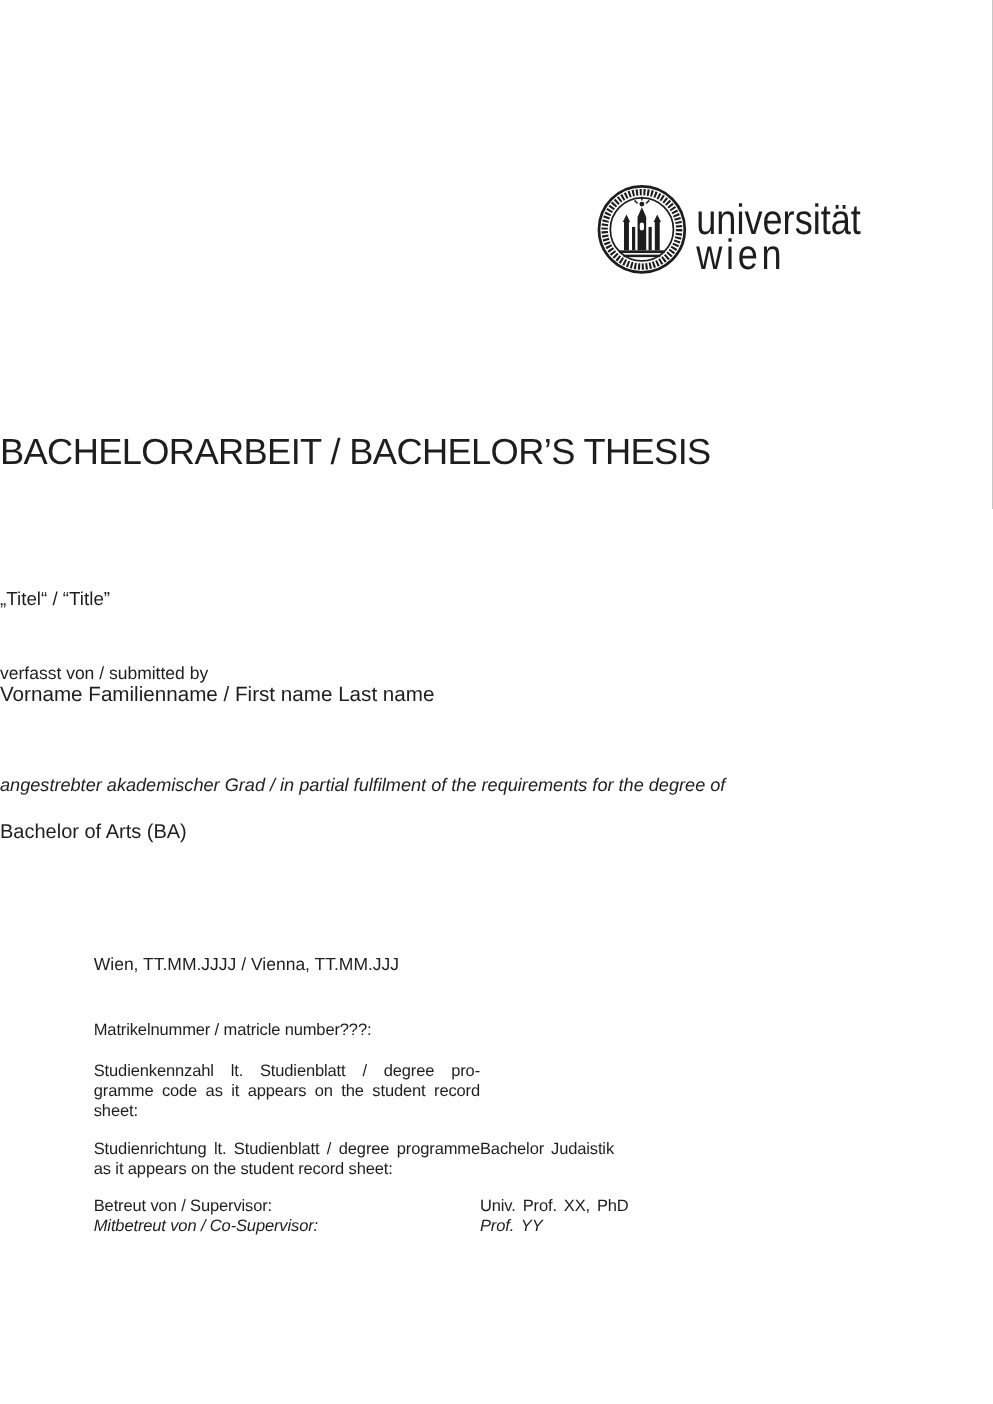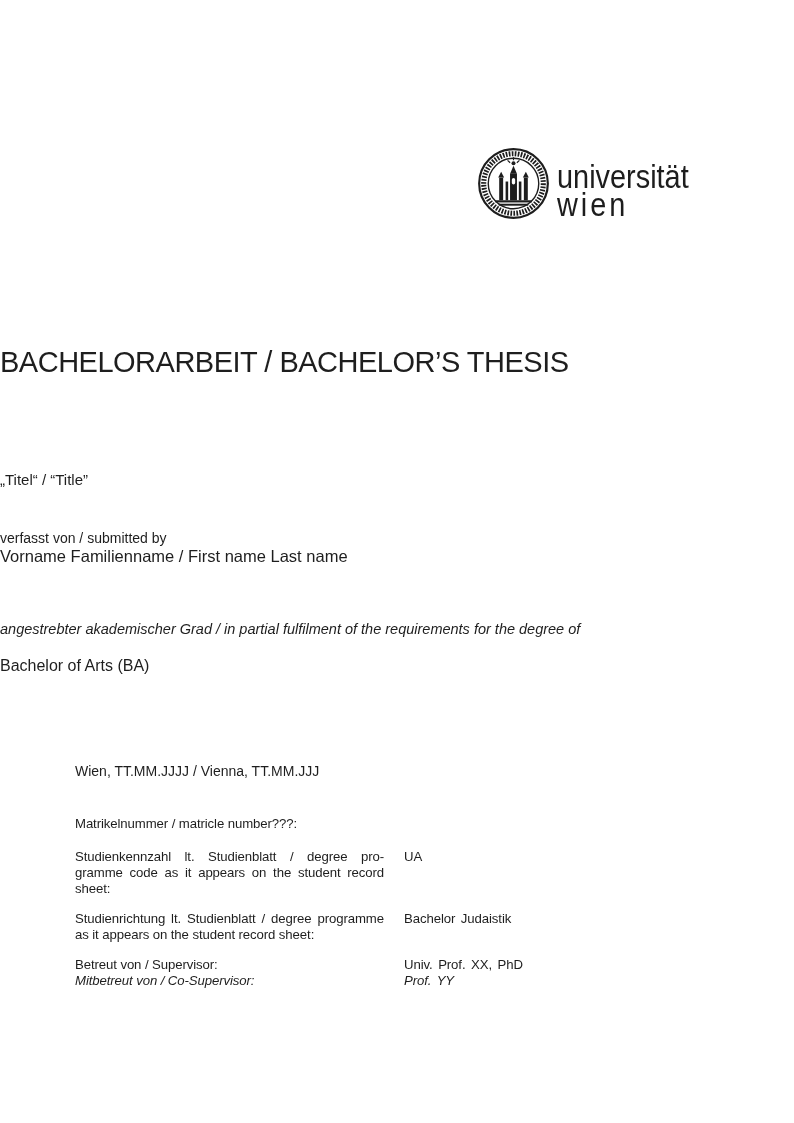--- a/index.html
+++ b/index.html
@@ -44,21 +44,21 @@
   
   .place-date {
     position: absolute; left: 75px; top: 763px;
     font-size: 14px; line-height: 17px; white-space: nowrap;
   }
   .records {
     position: absolute; left: 75px; top: 816px; width: 660px;
     font-size: 13.2px; line-height: 16px; letter-spacing: -0.1px;
   }
   .matric { margin: 0 0 17px 0; }
-  .record-row { display: grid; grid-template-columns: 309px 1fr; column-gap: 20px; margin-top: 14px; }
+  .record-row { display: grid; grid-template-columns: 309px 1fr; column-gap: 0; margin-top: 14px; }
   .record-row:last-child { margin-top: 0; font-style: italic; }
   .record-label-line { }
   .record-label-line.just { text-align: justify; text-align-last: justify; }
   .record-value { white-space: nowrap; word-spacing: 2px; }
 </style>
 </head>
 <body>
 
 <div class="page">
 
@@ -108,21 +108,20 @@
 
   <div class="records">
     <div class="matric">Matrikelnummer / matricle number???:</div>
     <div id="records-rows">
         <div class="record-row">
           <div class="record-label">
             <div class="record-label-line just">Studienkennzahl lt. Studienblatt / degree pro-</div>
             <div class="record-label-line just">gramme code as it appears on the student record</div>
             <div class="record-label-line">sheet:</div>
           </div>
-          <div class="record-value">UA</div>
         </div>
         <div class="record-row">
           <div class="record-label">
             <div class="record-label-line just">Studienrichtung lt. Studienblatt / degree programme</div>
             <div class="record-label-line">as it appears on the student record sheet:</div>
           </div>
           <div class="record-value">Bachelor Judaistik</div>
         </div>
         <div class="record-row">
           <div class="record-label">

